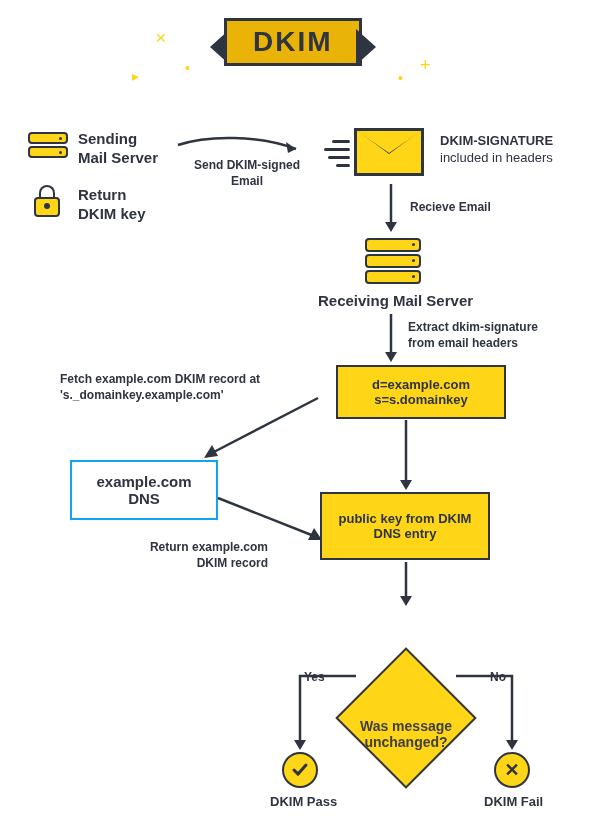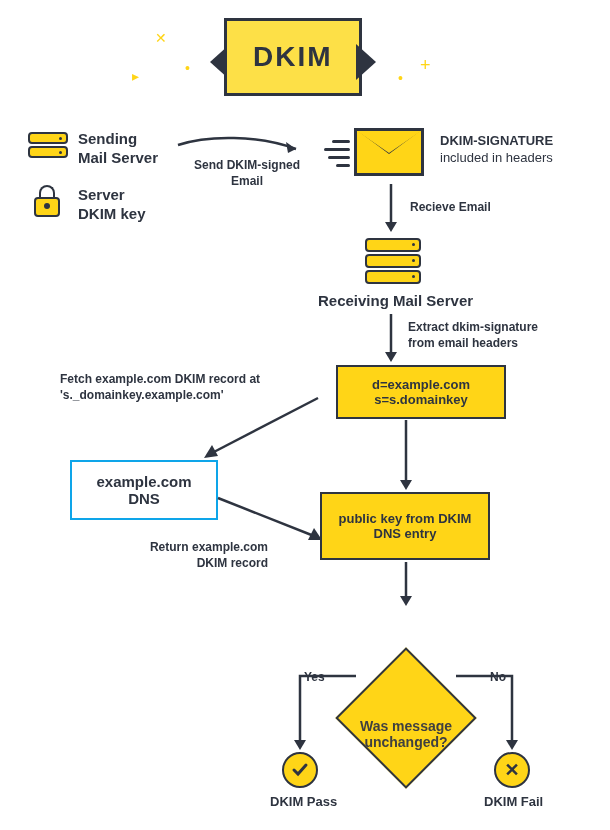--- a/index.html
+++ b/index.html
@@ -44,23 +44,23 @@
   
   .ribbon-wrap { left: 210px; top: 18px; }
   .ribbon-tail {
     width: 0; height: 0;
     border-top: 18px solid transparent;
     border-bottom: 18px solid transparent;
   }
   .ribbon-tail.left { border-right: 20px solid #2e3440; }
   .ribbon-tail.right { border-left: 20px solid #2e3440; }
   .ribbon-center {
-    background: #fde047;
+    background: #eab308;
     border: 3px solid #2e3440;
-    padding: 20px 26px;
+    padding: 5px 26px;
     font-size: 28px;
     font-weight: 800;
     letter-spacing: 2px;
     color: #2e3440;
   }
 
   
   .deco { color: #ffd517; font-size: 14px; }
 
   
@@ -211,21 +211,21 @@
 
 <div class="abs" style="left:34px; top:185px;">
   <div class="lock-icon">
     <div class="lock-shackle"></div>
     <div class="lock-body">
         <div class="lock-hole"></div>
       </div>
   </div>
 </div>
 <div class="abs label" style="left:78px; top:186px;">
-  <span>Server</span><br>
+  <span>Return</span><br>
   <span>DKIM key</span>
 </div>
 
 <svg class="arrow" style="left:178px; top:135px;" width="130" height="30">
   <path d="M0,10 C30,0 80,0 118,14"></path>
   <polygon points="118,14 108,7 110,18"></polygon>
 </svg>
 <div class="abs small-label" style="left:192px; top:158px; text-align:center; width:110px;">
   <span>Send DKIM-signed</span><br>
   <span>Email</span>

